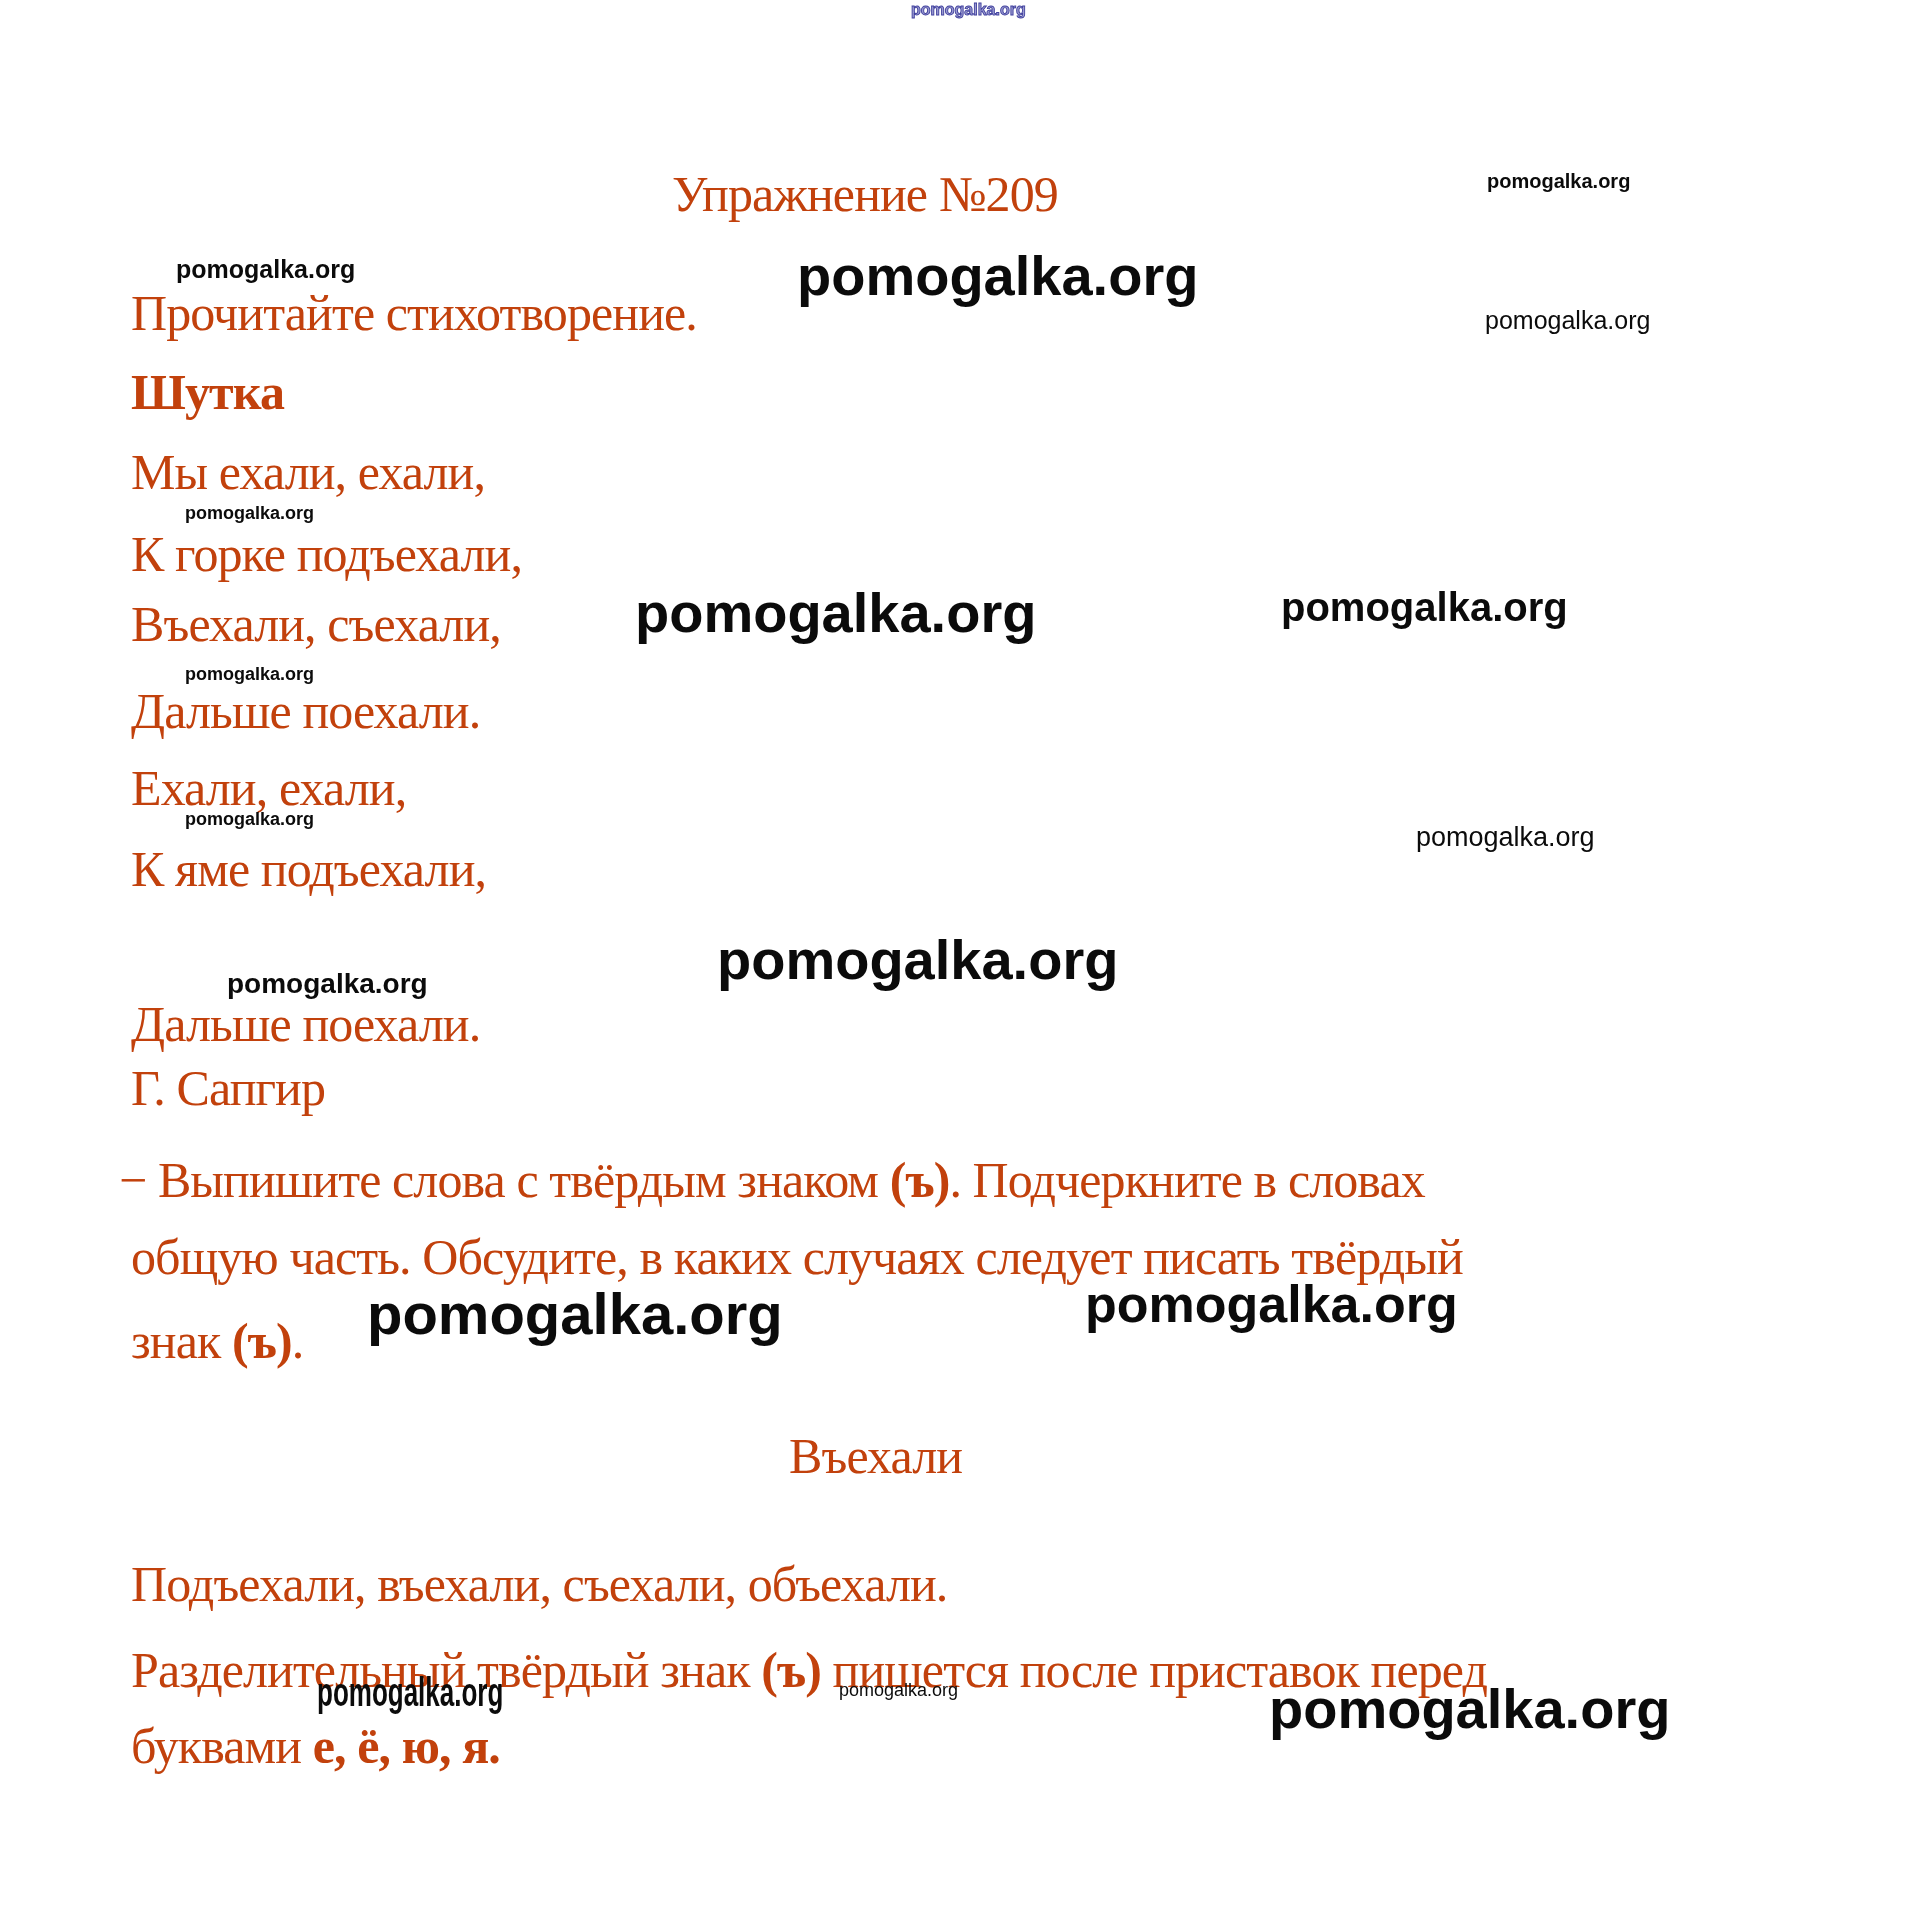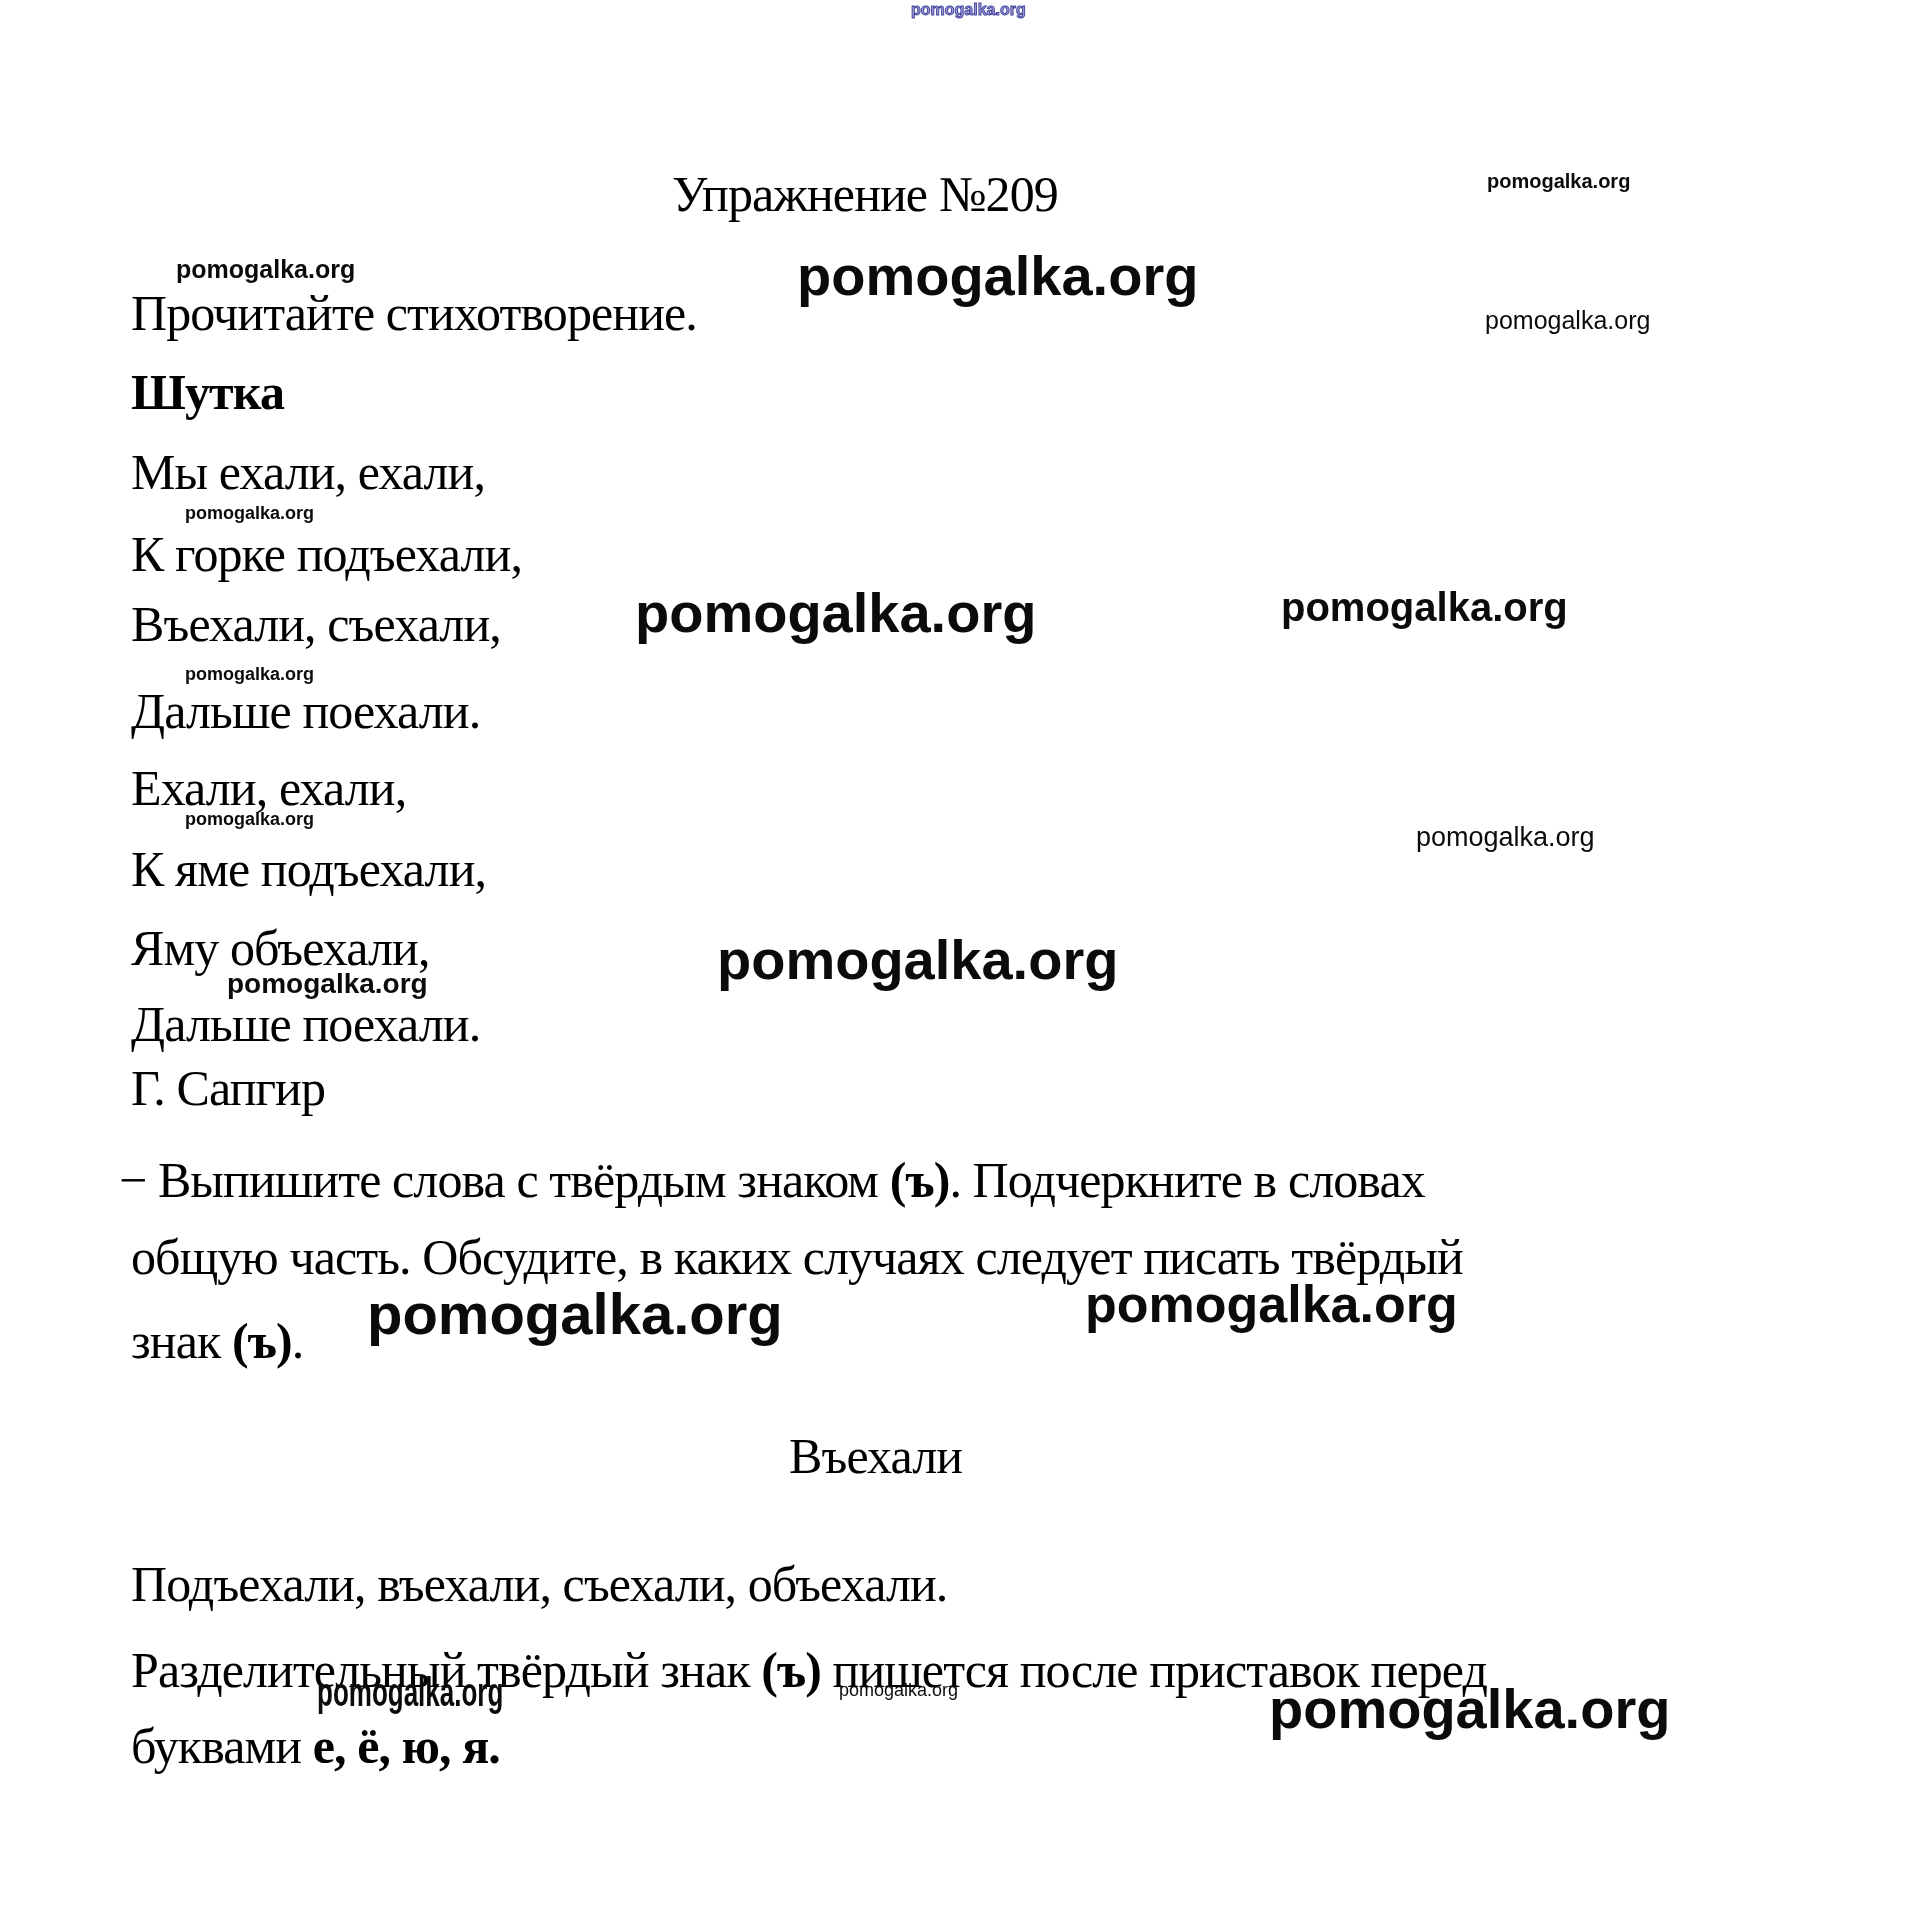--- a/index.html
+++ b/index.html
@@ -13,21 +13,21 @@
   }
   .page { position: absolute; inset: 0; background: #fff; }
 
   
   .line {
     position: absolute;
     font-size: 50px;
     letter-spacing: -0.9px;
     line-height: 1.1;
     white-space: nowrap;
-    color: #000000;
+    color: #c2410c;
   }
   .line b { font-weight: 700; }
   .bold { font-weight: 700; }
 
   
   .wm {
     position: absolute;
     font-family: "Liberation Sans", sans-serif;
     color: #0b0b0b;
     white-space: nowrap;
@@ -64,21 +64,20 @@
   <div class="line" style="left:131px; top:286px;">Прочитайте стихотворение.</div>
 
   <div class="line bold" style="left:131px; top:365px;text-align:right;">Шутка</div>
 
   <div class="line" style="left:131px; top:445px;">Мы ехали, ехали,</div>
   <div class="line" style="left:131px; top:527px;">К горке подъехали,</div>
   <div class="line" style="left:131px; top:597px;">Въехали, съехали,</div>
   <div class="line" style="left:131px; top:684px;">Дальше поехали.</div>
   <div class="line" style="left:131px; top:761px;">Ехали, ехали,</div>
   <div class="line" style="left:131px; top:842px;">К яме подъехали,</div>
-  <div class="line" style="left:131px; top:921px;">Яму объехали,</div>
   <div class="line" style="left:131px; top:997px;">Дальше поехали.</div>
 
   <div class="line" style="left:131px; top:1021px;margin-top:40px;">Г. Сапгир</div>
 
   <div class="line" style="left:119px; top:1153px;text-align:center;">
     <span>− Выпишите слова с твёрдым знаком </span><b>(ъ)</b><span>. Подчеркните в словах</span>
   </div>
   <div class="line" style="left:131px; top:1230px;text-align:right;">общую часть. Обсудите, в каких случаях следует писать твёрдый</div>
   <div class="line" style="left:131px; top:1306px;margin-top:8px;">
     <span>знак </span><b>(ъ)</b><span>.</span>

